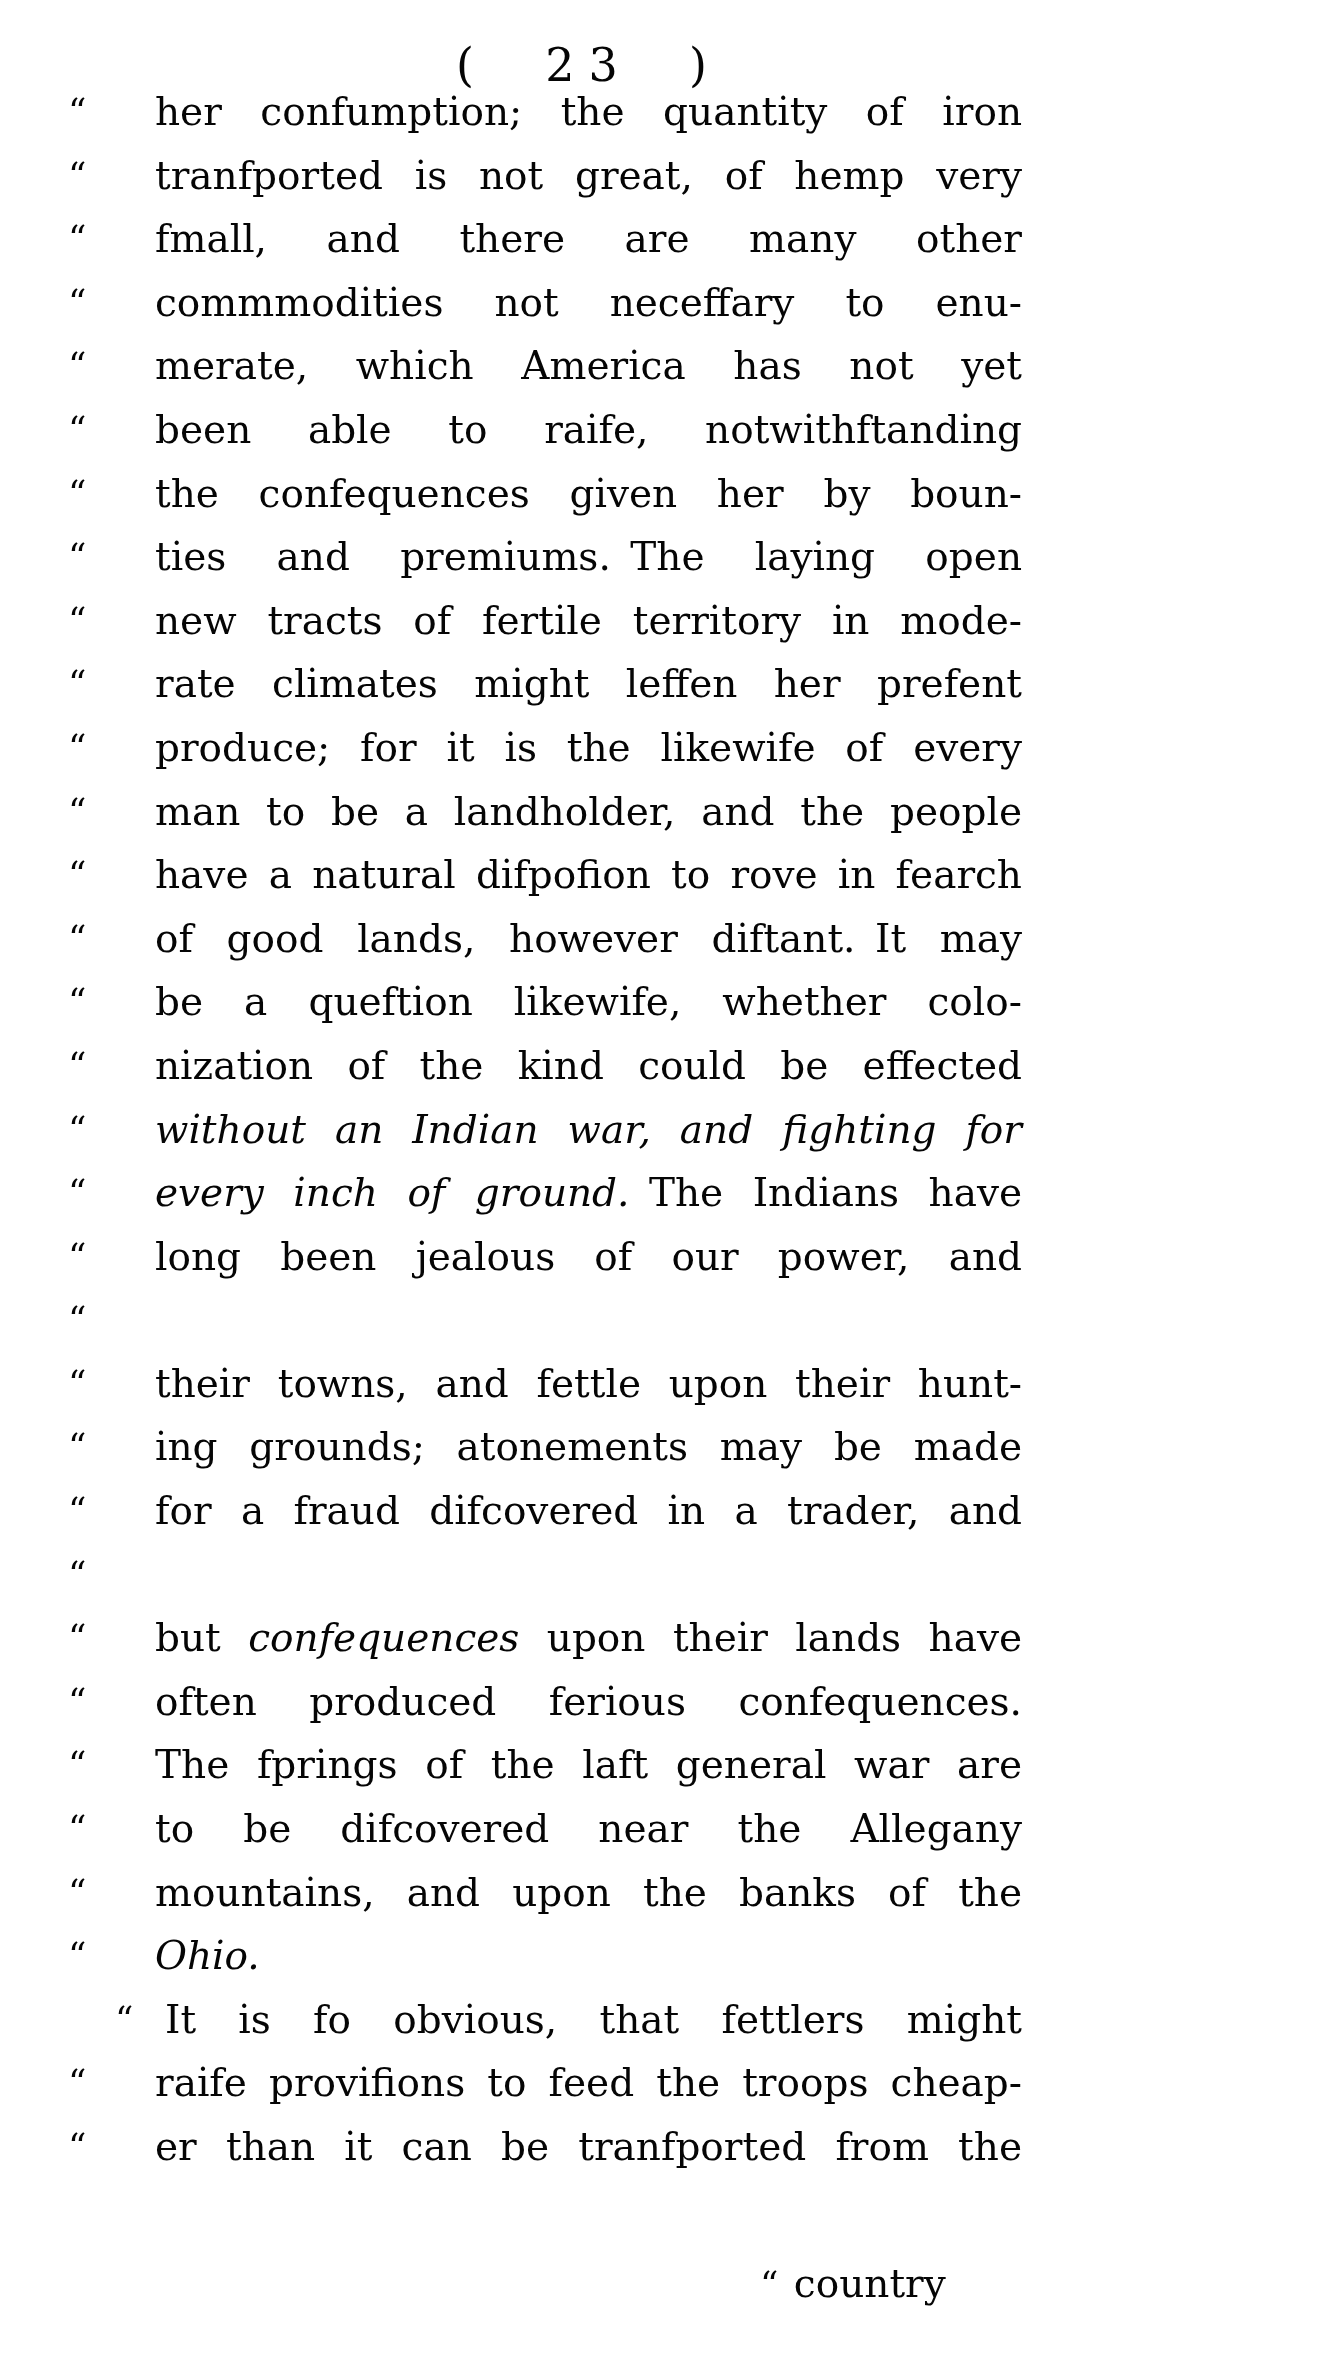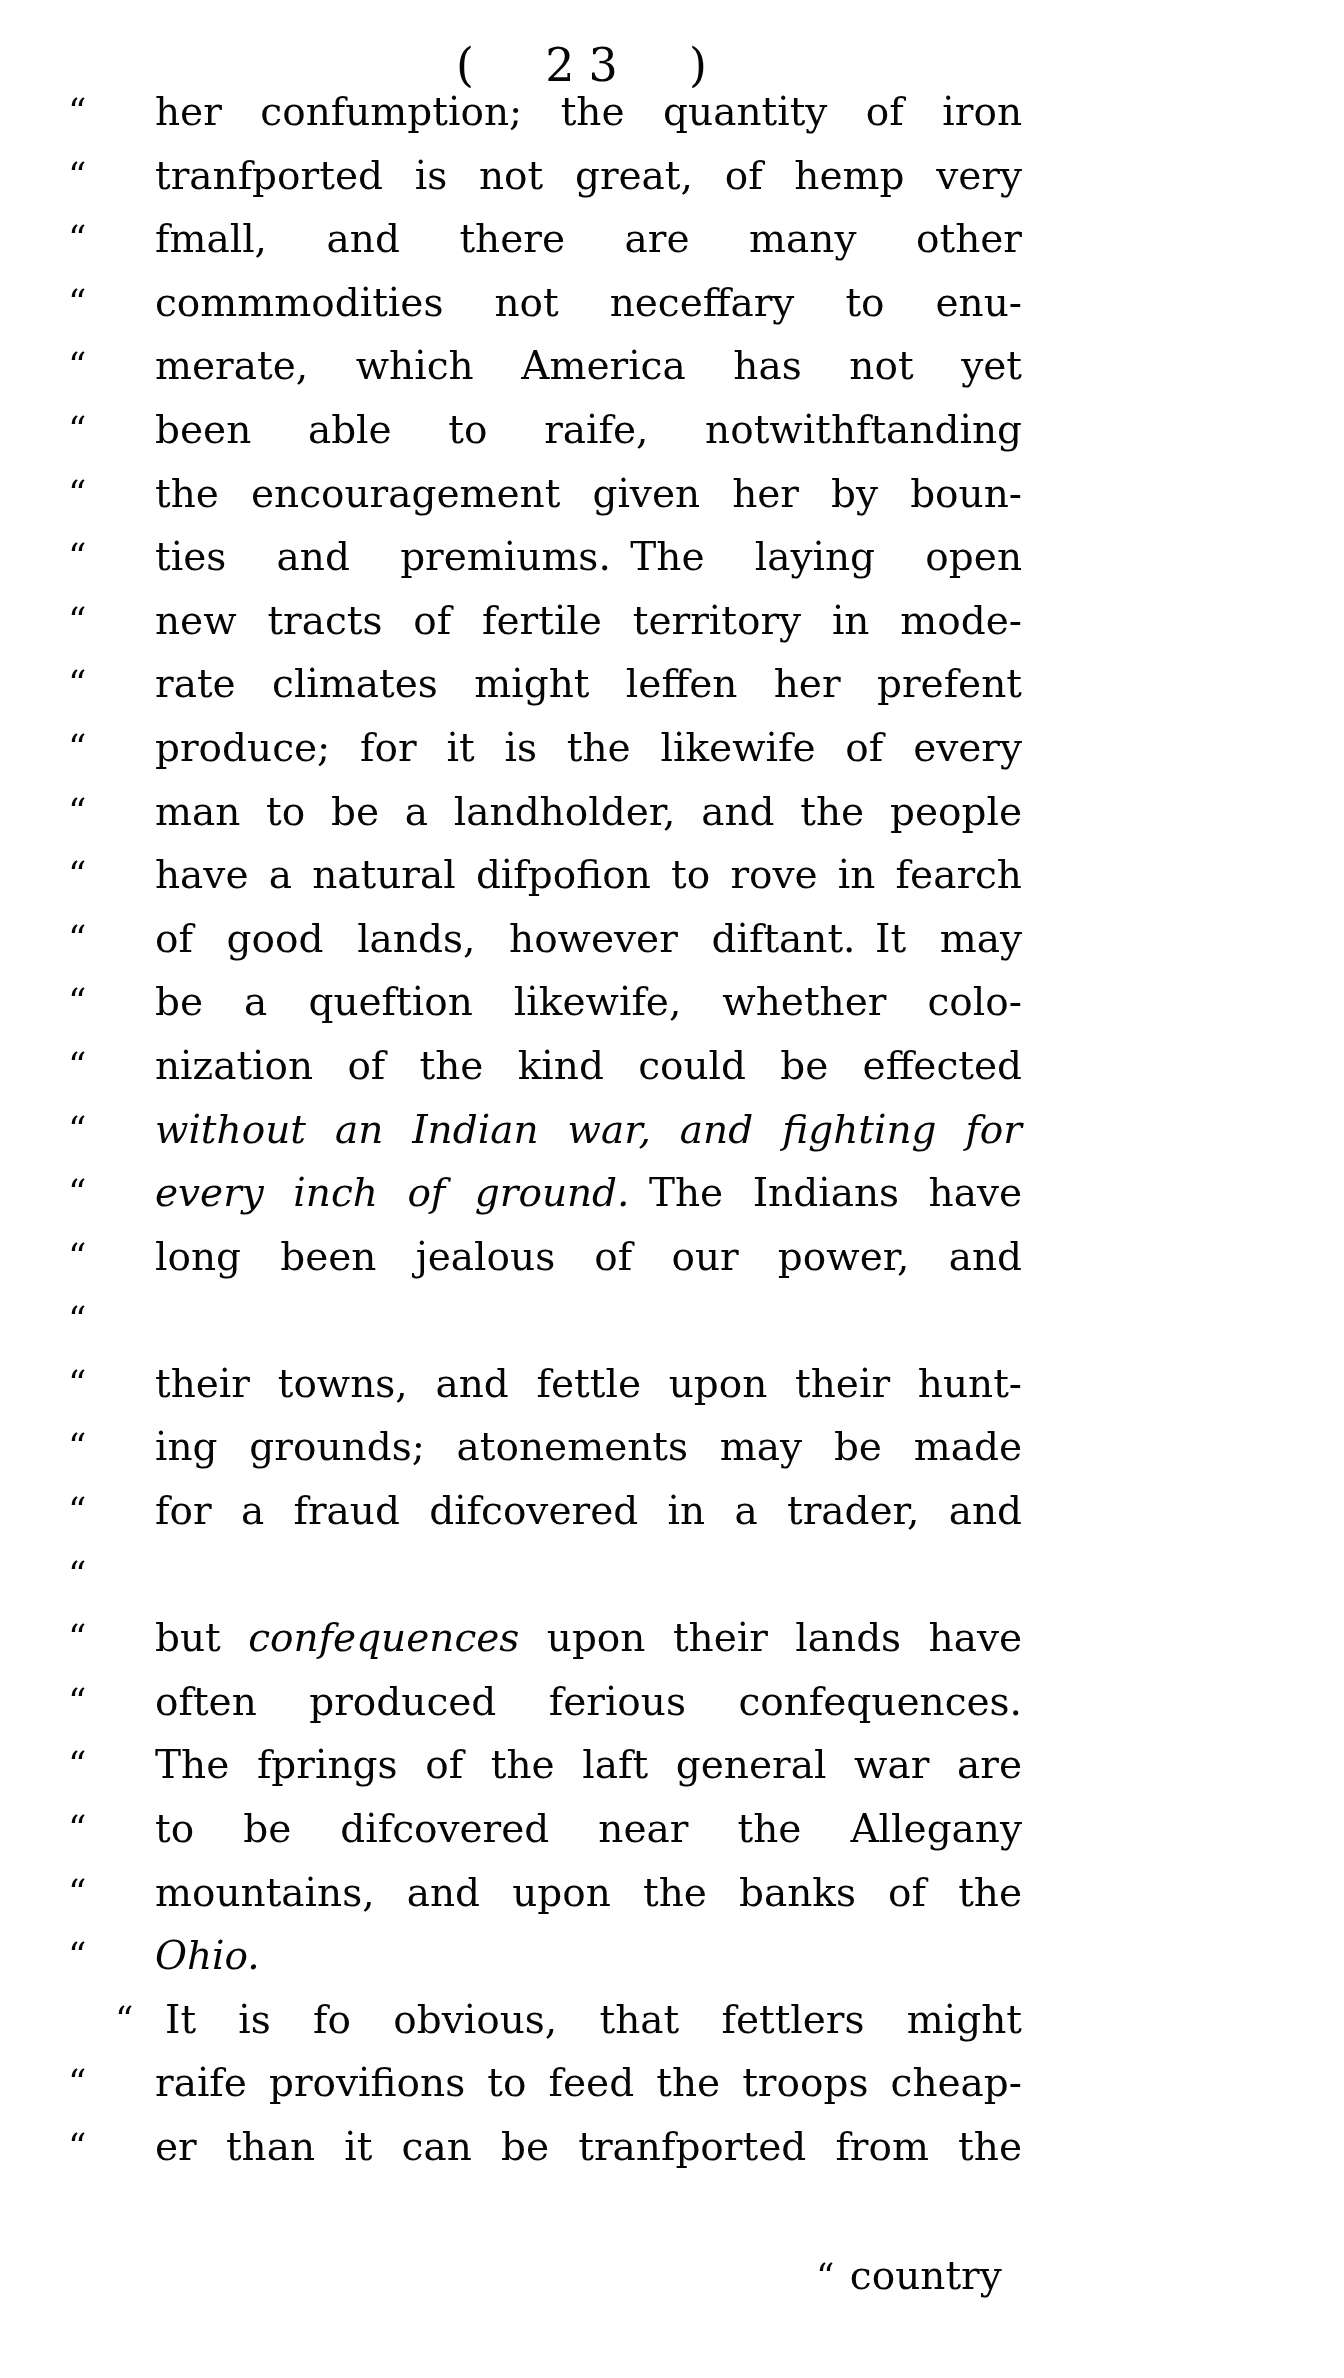--- a/index.html
+++ b/index.html
@@ -39,23 +39,23 @@
     margin:0 322px 0 155px;
     text-align:justify;
     text-align-last:justify;
     white-space:normal;
   }
   .t.nj{text-align-last:left;font-style:italic;}
   .t.ind{text-indent:10px;}
   .it{font-style:italic;}
   .catchword{
     position:absolute;
-    top:2246px;left:816px;
+    top:2246px;left:760px;
     font-size:39px;
-    line-height:60px;
+    line-height:76px;
     white-space:pre;
   }
   .catchword .q2{font-size:36px;letter-spacing:2px;}
 </style>
 </head>
 <body>
 
 <div class="page">
   <div class="pagehead">(  23  )</div>
   <div class="lines" id="lines">
@@ -78,21 +78,21 @@
       <div class="line">
         <span class="q">“</span>
         <span class="t"><span>merate, which America has not yet</span></span>
       </div>
       <div class="line">
         <span class="q">“</span>
         <span class="t"><span>been able to raife, notwithftanding</span></span>
       </div>
       <div class="line">
         <span class="q">“</span>
-        <span class="t"><span>the encouragement given her by boun-</span></span>
+        <span class="t"><span>the confequences given her by boun-</span></span>
       </div>
       <div class="line">
         <span class="q">“</span>
         <span class="t"><span>ties and premiums. The laying open</span></span>
       </div>
       <div class="line">
         <span class="q">“</span>
         <span class="t"><span>new tracts of fertile territory in mode-</span></span>
       </div>
       <div class="line">

